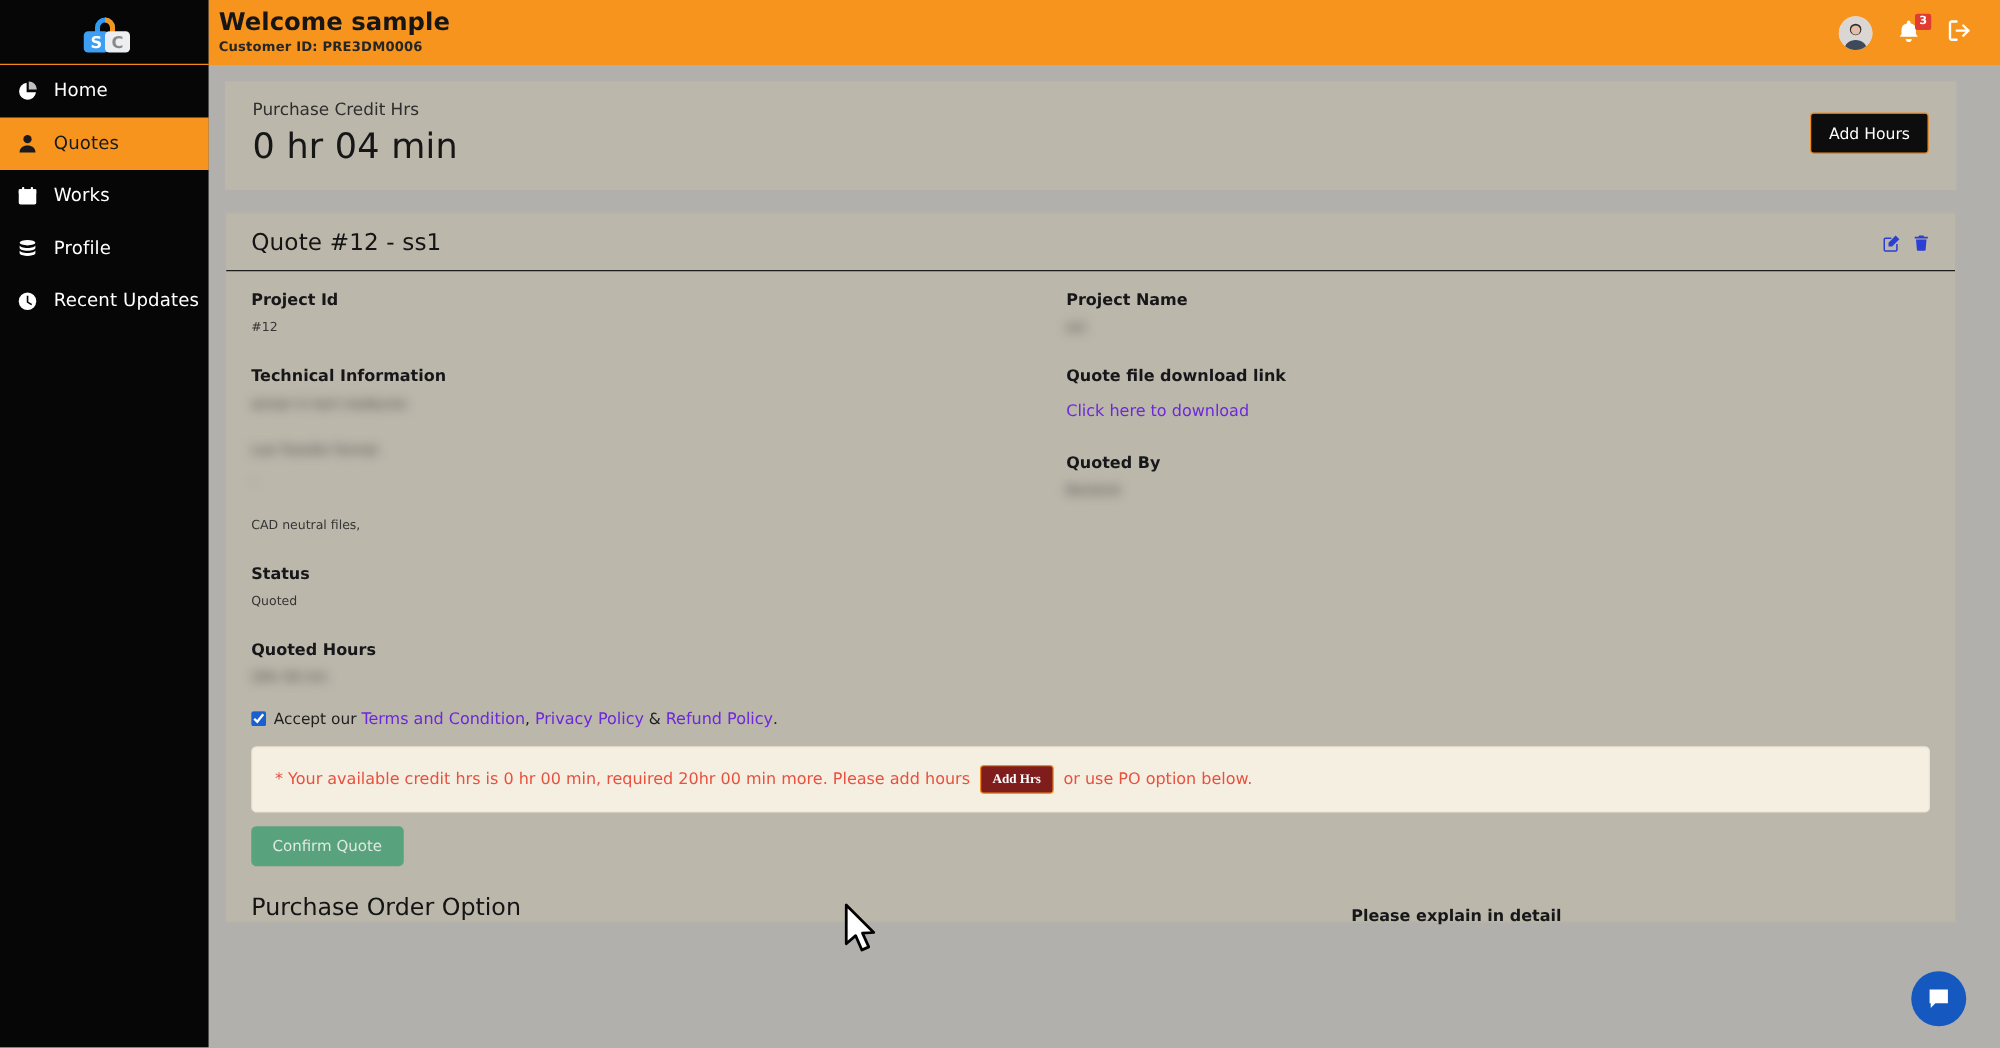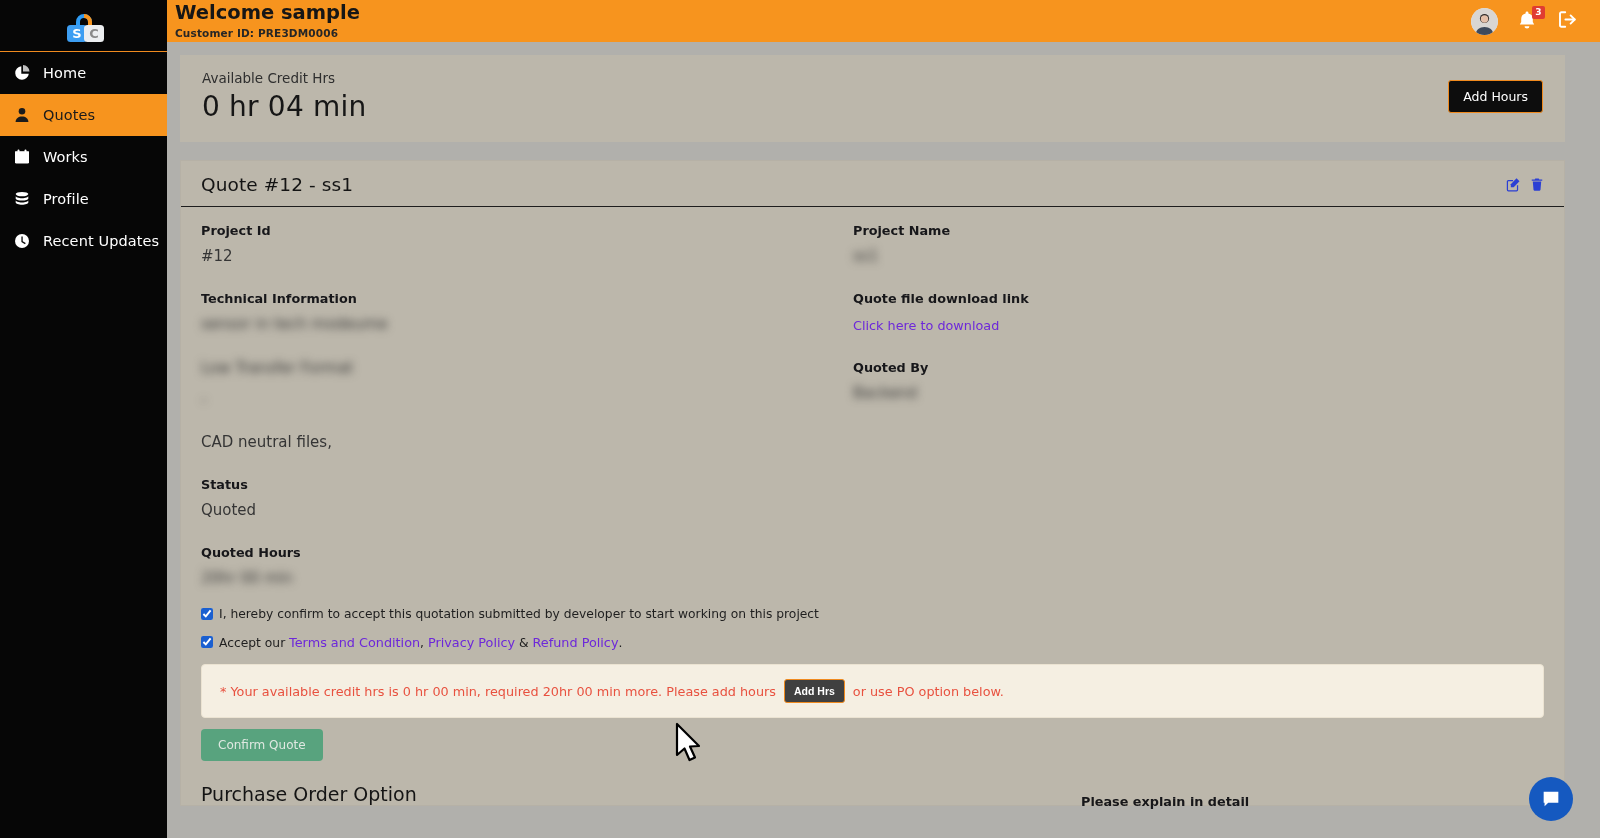--- a/index.html
+++ b/index.html
@@ -27,21 +27,21 @@
     height: 42px; padding-left: 13px;
     color: #ffffff; font-size: 14.5px; letter-spacing: .1px;
   }
   .nav-item.active { background: #f7941e; color: #1b1b1b; }
   .nav-ico { width: 17px; height: 17px; display: inline-flex; align-items: center; justify-content: center; }
   .nav-ico svg { display: block; }
 
   
   .main { flex: 1 1 auto; position: relative; height: 838px; }
   .topbar {
-    height: 42px; background: #f7941e;
+    height: 52px; background: #f7941e;
     display: flex; align-items: center; justify-content: space-between;
     padding: 0 22px 0 8px;
   }
   .welcome-wrap { padding-left: 0px; }
   .welcome-title { font-size: 19.5px; font-weight: 700; color: #161616; line-height: 1.05; }
   .welcome-sub { font-size: 10.5px; font-weight: 700; color: #262626; margin-top: 4px; letter-spacing: .15px; }
   .topbar-actions { display: flex; align-items: center; gap: 19px; }
   .avatar {
     width: 27px; height: 27px; border-radius: 50%;
     background: #e8e6e4; overflow: hidden; position: relative; display: block;
@@ -79,37 +79,37 @@
   .card-icons { display: flex; align-items: center; gap: 9px; }
   .icon-btn { cursor: pointer; display: inline-flex; }
 
   .quote-body { border-top: 1.5px solid #1d1d1d; padding: 16px 20px 0 20px; }
   .grid-2 { display: flex; }
   .col-l { width: 650px; }
   .col-r { flex: 1 1 auto; padding-left: 2px; }
 
   .field { margin-bottom: 26px; }
   .field-label { font-size: 12.8px; font-weight: 700; color: #17171a; margin-bottom: 9px; }
-  .field-value { font-size: 15px; color: #353535; }
+  .field-value { font-size: 10px; color: #353535; }
   .field-value.blur { filter: blur(4.2px); color: #3a3a3a; user-select: none; }
   .link { color: #6d28d9; text-decoration: none; font-size: 12.8px; cursor: pointer; }
 
   .check-row { display: flex; align-items: flex-start; gap: 6px; font-size: 12.3px; color: #1f1f1f; margin-bottom: 14px; }
   .check-row input { margin: 1px 0 0 0; width: 12px; height: 12px; accent-color: #1a5fd0; cursor: pointer; }
 
   .alert {
     background: #f5efe2; border: 1px solid #ebe3d2; border-radius: 4px;
     padding: 14px 18px; margin: 8px 0 11px 0;
     font-size: 12.8px; color: #e8513f;
     display: flex; align-items: center; flex-wrap: wrap; gap: 0px;
   }
   .btn-addhrs {
-    background: #404040; color: #fff; border: 1.5px solid #f08a1e;
+    background: #7f1d1d; color: #fff; border: 1.5px solid #f08a1e;
     font-size: 10.5px; font-weight: 700; padding: 5px 9px; border-radius: 3px;
-    margin: 0 8px; cursor: pointer; font-family: Liberation Sans, sans-serif;
+    margin: 0 8px; cursor: pointer; font-family: Liberation Serif, serif;
   }
   .btn-confirm {
     background: #4ba178; color: #e4efe9; border: none;
     font-size: 12px; padding: 9px 17px; border-radius: 4px;
     cursor: pointer; font-family: inherit; opacity: .88;
   }
   .po-title { font-size: 19px; color: #141414; margin: 22px 0 0 0; }
   .po-right { position: absolute; left: 880px; bottom: -4px; font-size: 12.8px; color: #17171a; font-weight: 700; }
 
   .chat-fab {
@@ -218,21 +218,21 @@
             <path d="M17.7 10.5H8.4"></path>
           </svg>
         </span>
       </div>
     </header>
 
     <div class="content">
 
       <section class="credit-card">
         <div>
-          <div class="credit-label">Available Credit Hrs</div>
+          <div class="credit-label">Purchase Credit Hrs</div>
           <div class="credit-value">0 hr 04 min</div>
         </div>
         <button class="btn-addhours">Add Hours</button>
       </section>
 
       <section class="quote-card">
         <div class="quote-card-head">
           <div class="quote-title">Quote #12 - ss1</div>
           <div class="card-icons">
             <span class="icon-btn">
@@ -289,24 +289,20 @@
               <div class="field">
                 <div class="field-label">Quoted By</div>
                 <div class="field-value blur">Backend</div>
               </div>
             </div>
           </div>
 
           
           <div class="check-row">
             <input type="checkbox" checked="" style="">
-            <span>I, hereby confirm to accept this quotation submitted by developer to start working on this project</span>
-          </div>
-          <div class="check-row">
-            <input type="checkbox" checked="" style="">
             <span><span>Accept our </span><a class="link">Terms and Condition</a><span>, </span><a class="link">Privacy Policy</a><span> &amp; </span><a class="link">Refund Policy</a><span>.</span></span>
           </div>
 
           
           <div class="alert">
             <span>* Your available credit hrs is 0 hr 00 min, required 20hr 00 min more. Please add hours</span>
             <button class="btn-addhrs">Add Hrs</button>
             <span>or use PO option below.</span>
           </div>
 

